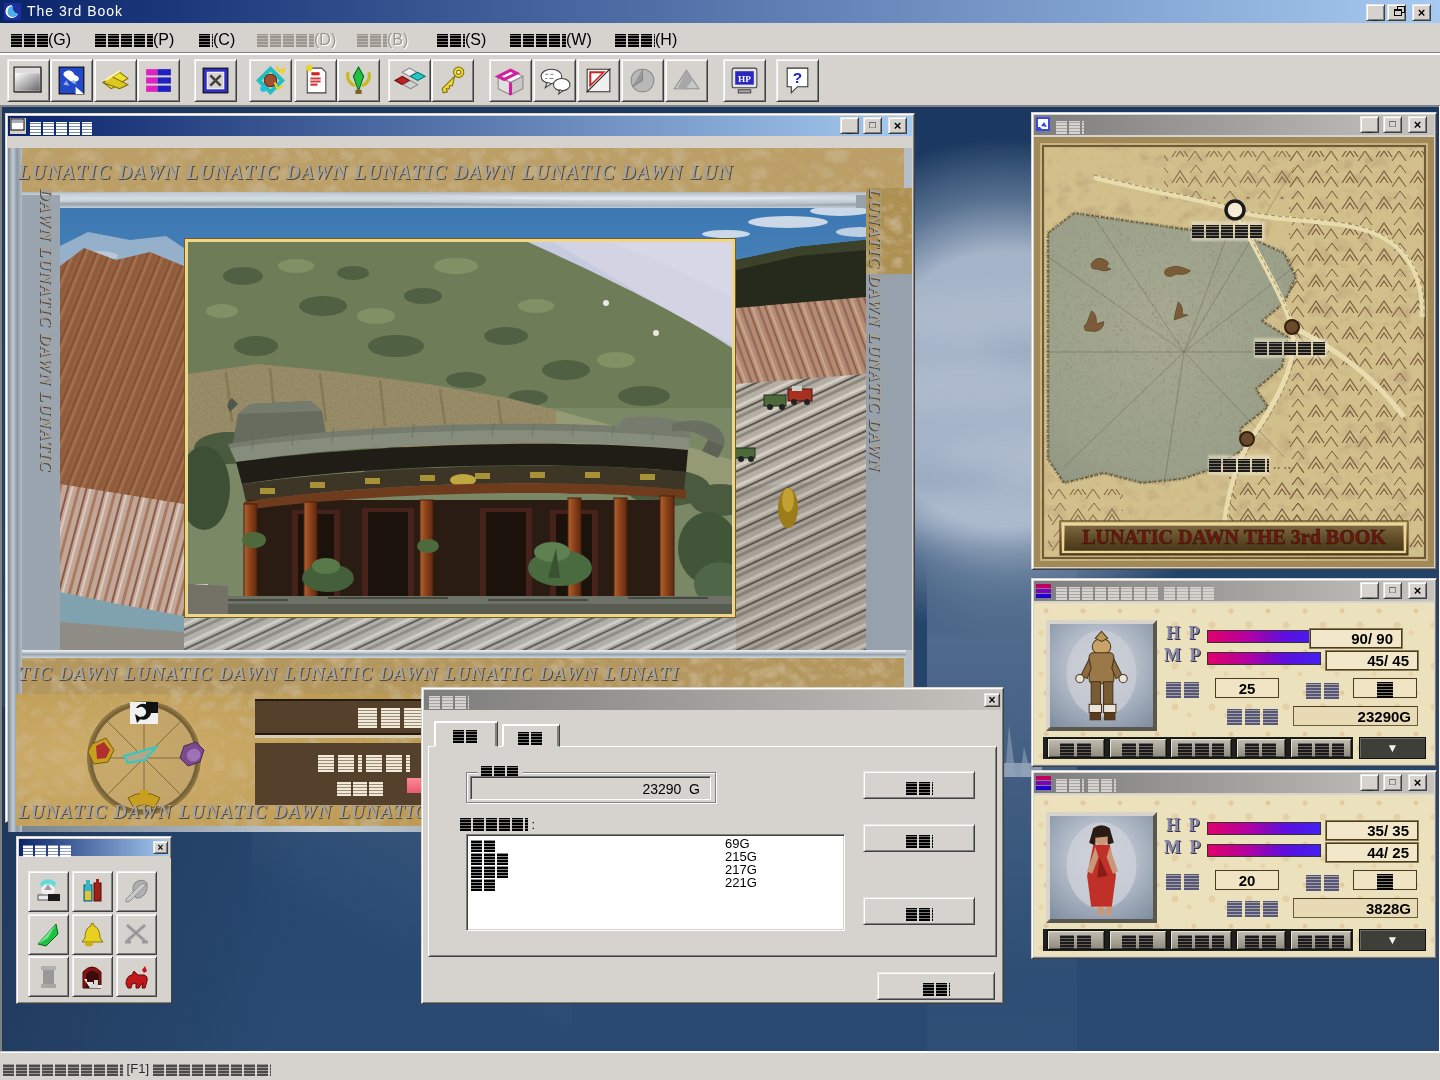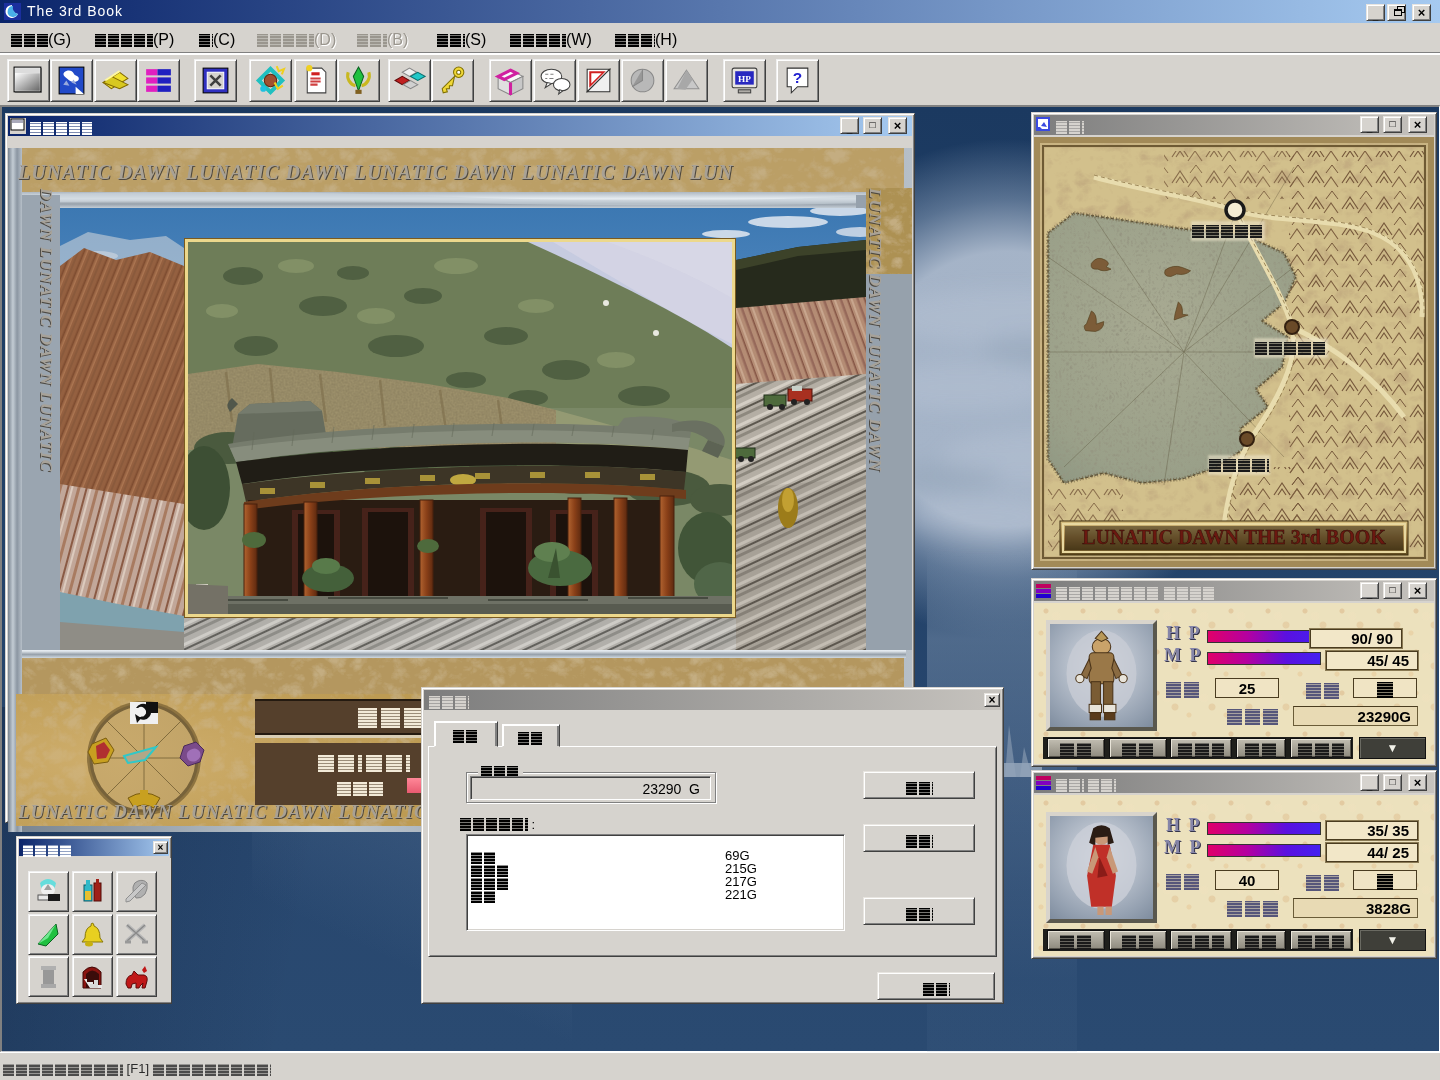--- a/index.html
+++ b/index.html
@@ -571,20 +571,21 @@
 
   <g>
    <rect x="247" y="552" width="180" height="34" fill="#55402c"></rect>
    <rect x="247" y="595" width="180" height="62" fill="#55402c"></rect>
    <rect x="247" y="587" width="180" height="3" fill="#d8cdb4"></rect>
    <path d="M247 552 h180 M247 586 h180" stroke="#241a10" stroke-width="2"></path>
   </g>
  </svg>
 
  <div class="goth ab" style="left:10px;top:13px;width:884px;font-size:20px">LUNATIC DAWN LUNATIC DAWN LUNATIC DAWN LUNATIC DAWN LUN</div>
+ <div class="goth sm ab" style="left:10px;top:515px;width:884px">TIC DAWN LUNATIC DAWN LUNATIC DAWN LUNATIC DAWN LUNATI</div>
  <div class="goth sm ab" style="left:10px;top:653px;width:412px;overflow:hidden">LUNATIC DAWN LUNATIC DAWN LUNATIC</div>
  <div class="goth vcol ab" style="left:-182px;top:250px;width:440px;transform:rotate(90deg)">DAWN LUNATIC DAWN LUNATIC</div>
  <div class="goth vcol ab" style="left:647px;top:250px;width:440px;transform:rotate(90deg)">LUNATIC DAWN LUNATIC DAWN</div>
 
  <span class="ab" style="left:350px;top:560px;color:#f2ead8"><i class="jt" style="width:68px;height:20px;--cw:19px;--cp:23px"></i></span>
  <span class="ab" style="left:310px;top:606px;color:#f2ead8"><i class="jt" style="width:44px;height:17px;--cw:16px;--cp:20px"></i>&nbsp;<i class="jt" style="width:44px;height:17px;--cw:16px;--cp:20px"></i></span>
  <span class="ab" style="left:329px;top:631px;color:#f2ead8"><i class="jt" style="width:48px;height:14px;--cw:14px;--cp:16px"></i></span>
  <span class="ab" style="left:399px;top:630px;width:14px;height:15px;background:linear-gradient(180deg,#ff8898,#e85a70)"></span>
  </div>
 </div>
@@ -752,21 +753,21 @@
             </g>
   </svg></div>
       </div>
   <span class="hplab" style="left:132px;top:20px">H P</span>
   <div class="hpbar" style="left:173px;top:27px"></div>
   <div class="valbox" style="left:292px;top:26px">35/ 35</div>
   <span class="hplab" style="left:130px;top:42px">M P</span>
   <div class="hpbar" style="left:173px;top:49px"></div>
   <div class="valbox" style="left:292px;top:48px">44/ 25</div>
   <span class="klab" style="left:132px;top:77px"><i class="jt" style="width:36px;height:16px;--cw:15px;--cp:18px"></i></span>
-  <div class="agebox" style="left:181px;top:75px">40</div>
+  <div class="agebox" style="left:181px;top:75px">20</div>
   <span class="klab" style="left:272px;top:78px"><i class="jt" style="width:36px;height:16px;--cw:15px;--cp:18px"></i></span>
   <div class="agebox" style="left:319px;top:75px;width:64px"><i class="jt" style="width:16px;height:16px;--cw:16px;--cp:18px;color:#000"></i></div>
   <span class="klab" style="left:193px;top:104px"><i class="jt" style="width:54px;height:16px;--cw:15px;--cp:18px"></i></span>
   <div class="goldbox" style="left:259px;top:103px">3828G</div>
   <div class="btnstrip" style="left:9px;top:134px"></div>
   <div class="sbtn" style="left:13px;top:135px;width:58px"><i class="jt" style="width:32px;height:15px;--cw:14px;--cp:17px"></i></div>
   <div class="sbtn" style="left:75px;top:135px;width:58px"><i class="jt" style="width:32px;height:15px;--cw:14px;--cp:17px"></i></div>
   <div class="sbtn" style="left:136px;top:135px;width:62px"><i class="jt" style="width:46px;height:15px;--cw:14px;--cp:17px"></i></div>
   <div class="sbtn" style="left:202px;top:135px;width:50px"><i class="jt" style="width:32px;height:15px;--cw:14px;--cp:17px"></i></div>
   <div class="sbtn" style="left:256px;top:135px;width:62px"><i class="jt" style="width:46px;height:15px;--cw:14px;--cp:17px"></i></div>
@@ -859,21 +860,21 @@
 
    <div class="ab" style="left:4px;top:34px;width:569px;height:211px;border:1px solid;border-color:#fff #404040 #404040 #fff;box-shadow:inset 1px 1px 0 #d6d3ce,inset -1px -1px 0 #808080;background:#d6d3ce"></div>
 
    <div class="ab" style="left:42px;top:60px;width:250px;height:31px;border:1px solid #808080;box-shadow:1px 1px 0 #fff,inset 1px 1px 0 #fff"></div>
    <span class="ab" style="left:54px;top:51px;background:#d6d3ce;padding:0 3px"><i class="jt" style="width:39px;height:13px;color:#000"></i></span>
    <div class="ab sunk" style="left:46px;top:64px;width:241px;height:24px;background:#d6d3ce;text-align:right;padding-right:10px;font-size:14px;line-height:24px;color:#000">23290&nbsp; G</div>
 
    <span class="ab" style="left:36px;top:103px"><i class="jt" style="width:68px;height:13px;color:#000"></i><span style="color:#000;font-size:13px"> :</span></span>
 
    <div class="ab sunk" style="left:42px;top:122px;width:379px;height:97px;background:#fff;font-size:13px;color:#000">
-     <div style="position:relative;height:13px;margin:14px 0 0 4px"><i class="jt" style="width:26px;height:12px"></i><span class="ab" style="left:254px;top:-1px">69G</span></div>
+     <div style="position:relative;height:13px;margin:2px 0 0 4px"><i class="jt" style="width:26px;height:12px"></i><span class="ab" style="left:254px;top:-1px">69G</span></div>
      <div style="position:relative;height:13px;margin:0 0 0 4px"><i class="jt" style="width:39px;height:12px"></i><span class="ab" style="left:254px;top:-1px">215G</span></div>
      <div style="position:relative;height:13px;margin:0 0 0 4px"><i class="jt" style="width:39px;height:12px"></i><span class="ab" style="left:254px;top:-1px">217G</span></div>
      <div style="position:relative;height:13px;margin:0 0 0 4px"><i class="jt" style="width:26px;height:12px"></i><span class="ab" style="left:254px;top:-1px">221G</span></div>
    </div>
 
    <div class="ab btn" style="left:439px;top:59px;width:112px;height:28px;text-align:center;padding-top:7px"><i class="jt" style="width:27px;height:13px;color:#000"></i></div>
    <div class="ab btn" style="left:439px;top:112px;width:112px;height:28px;text-align:center;padding-top:7px"><i class="jt" style="width:27px;height:13px;color:#000"></i></div>
    <div class="ab btn" style="left:439px;top:185px;width:112px;height:28px;text-align:center;padding-top:7px"><i class="jt" style="width:27px;height:13px;color:#000"></i></div>
    <div class="ab btn" style="left:453px;top:260px;width:118px;height:28px;text-align:center;padding-top:7px"><i class="jt" style="width:27px;height:13px;color:#000"></i></div>
  </div>

